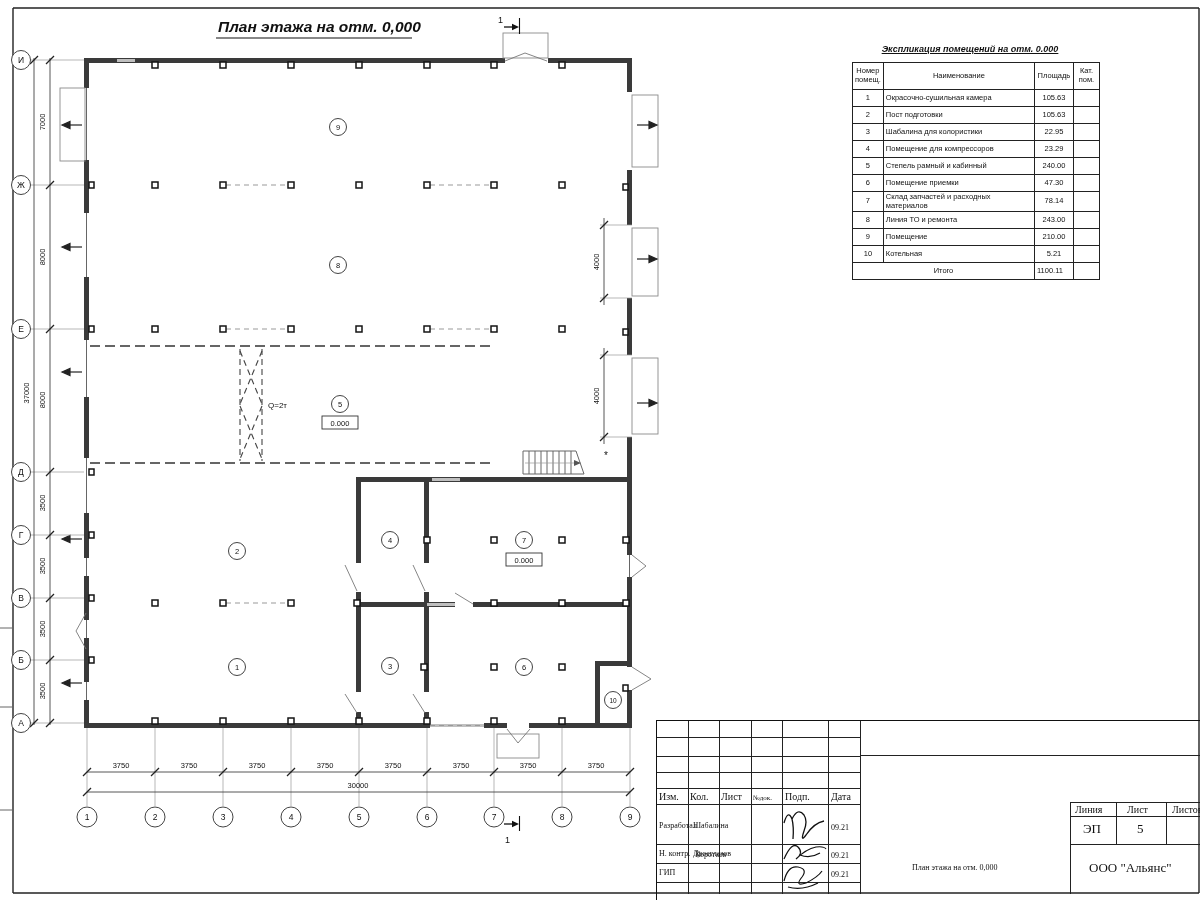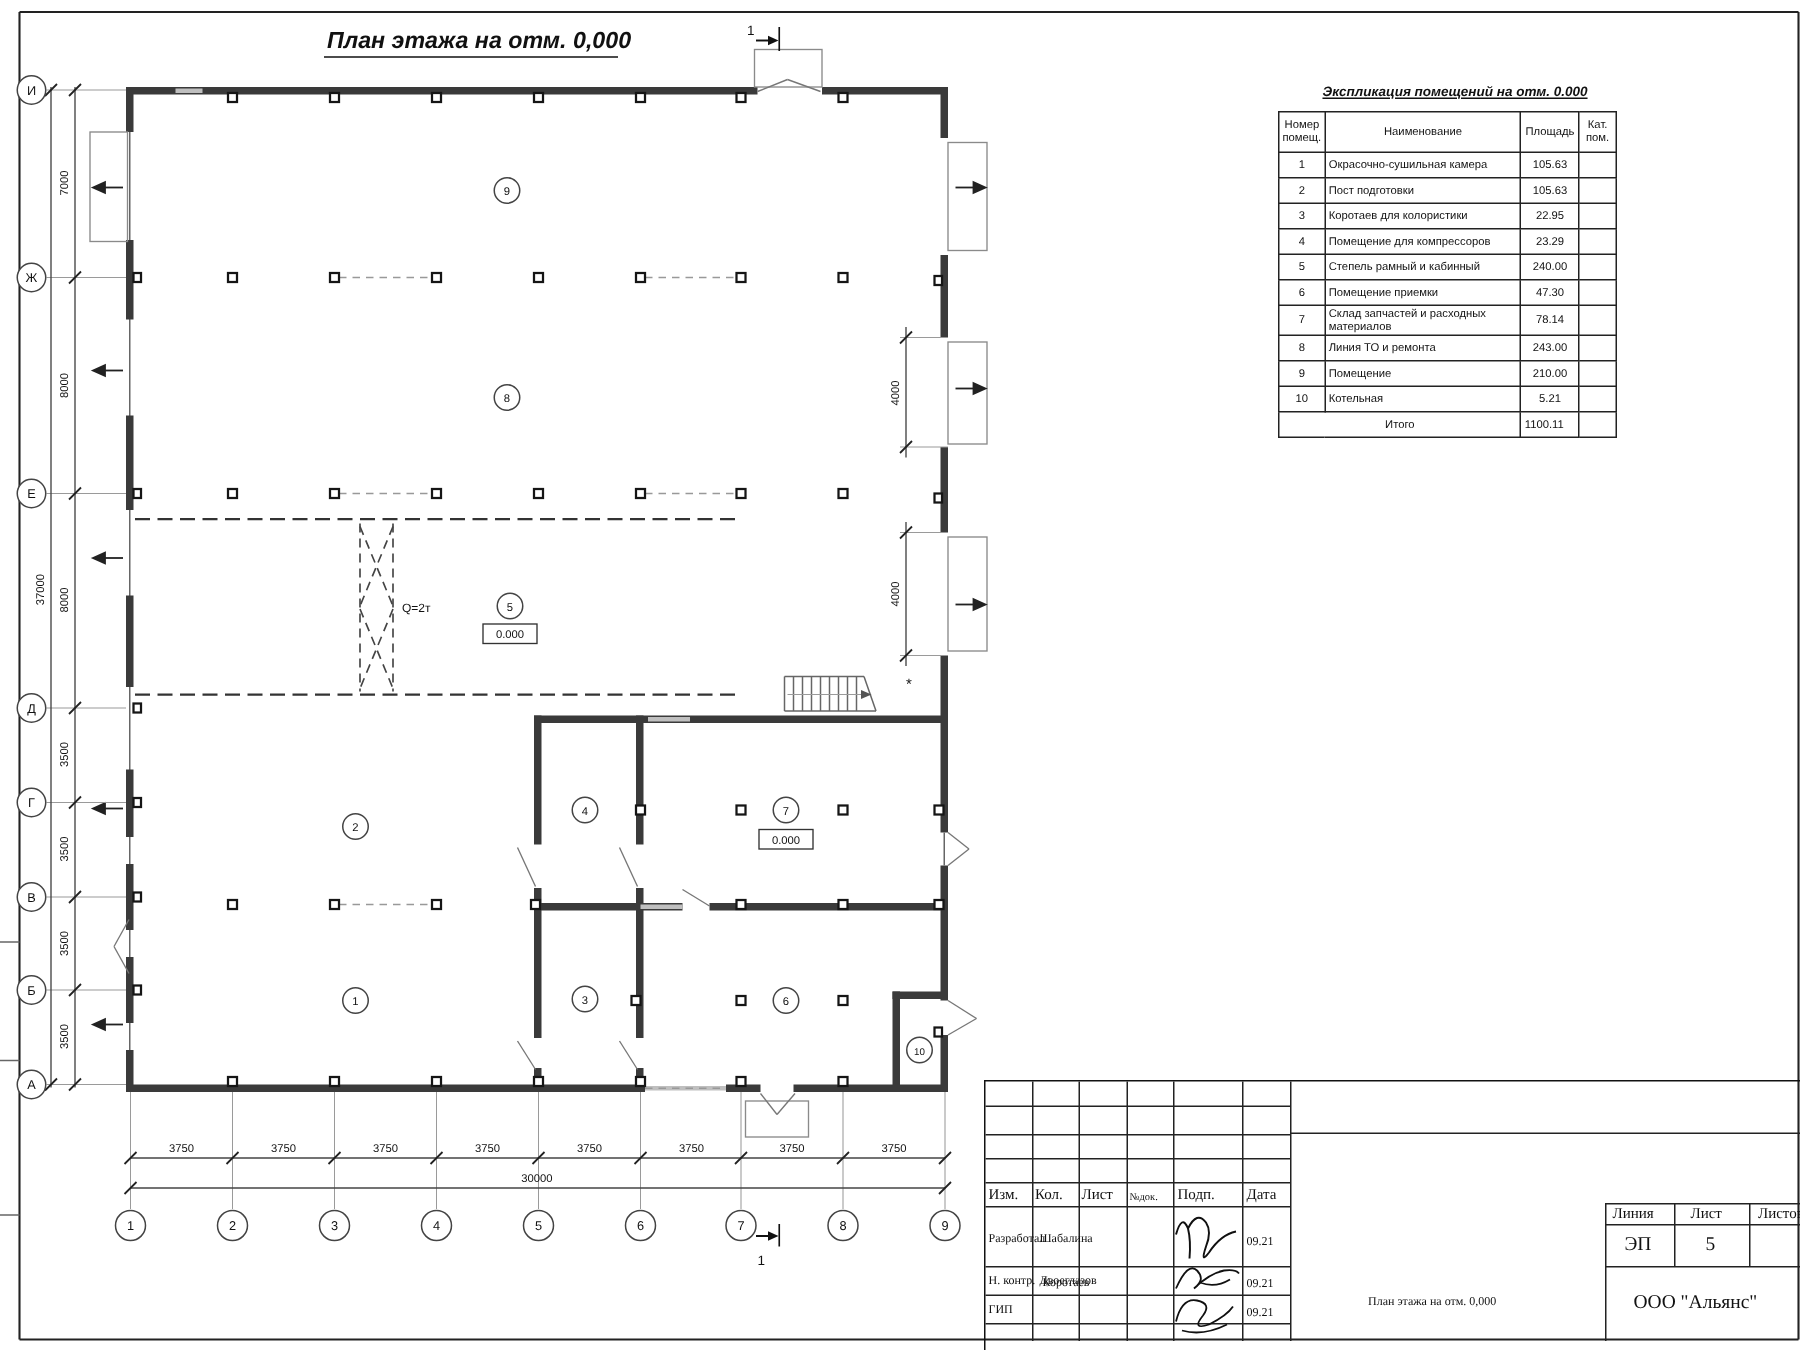--- a/index.html
+++ b/index.html
@@ -18,24 +18,24 @@
   .dashC{stroke:#999;stroke-width:1;stroke-dasharray:5,4;fill:none;}
   .leaf{stroke:#8a8a8a;stroke-width:0.9;fill:none;}
   .swing{stroke:#777;stroke-width:0.9;fill:none;}
   .circ{fill:#fff;stroke:#444;stroke-width:1;}
   .dimtxt{font-size:7.5px;}
   .axtxt{font-size:8.5px;}
   .rmtxt{font-size:7.5px;}
   .frame{stroke:#222;stroke-width:1.4;fill:none;}
 
   
-  #explication{position:absolute;left:852px;top:44px;width:236px;margin-top:12px;}
+  #explication{position:absolute;left:852px;top:44px;width:236px;}
   #explication .extitle{font-size:9px;font-style:italic;font-weight:bold;text-align:center;
         text-decoration:underline;margin-bottom:8px;}
-  #explication table{border-collapse:collapse;width:226px;margin-left:0px;
+  #explication table{border-collapse:collapse;width:248px;margin-left:0px;
         font-size:7.5px;line-height:1.15;}
   #explication th,#explication td{border:1px solid #222;padding:1px 2px;vertical-align:middle;}
   #explication table{border:1.5px solid #111;}
   #explication th{font-weight:normal;text-align:center;height:24px;}
   #explication td{height:14px;}
   #explication td.c{text-align:center;}
   #explication td.nm{text-align:left;}
   #explication tr.total td{text-align:center;}
   #explication tr.total td.c{text-align:left;}
 
@@ -519,21 +519,21 @@
             <td class="c"></td>
           </tr>
           <tr>
             <td class="c">2</td>
             <td class="nm">Пост подготовки</td>
             <td class="c">105.63</td>
             <td class="c"></td>
           </tr>
           <tr>
             <td class="c">3</td>
-            <td class="nm">Коротаев для колористики</td>
+            <td class="nm">Шабалина для колористики</td>
             <td class="c">22.95</td>
             <td class="c"></td>
           </tr>
           <tr>
             <td class="c">4</td>
             <td class="nm">Помещение для компрессоров</td>
             <td class="c">23.29</td>
             <td class="c"></td>
           </tr>
           <tr>

